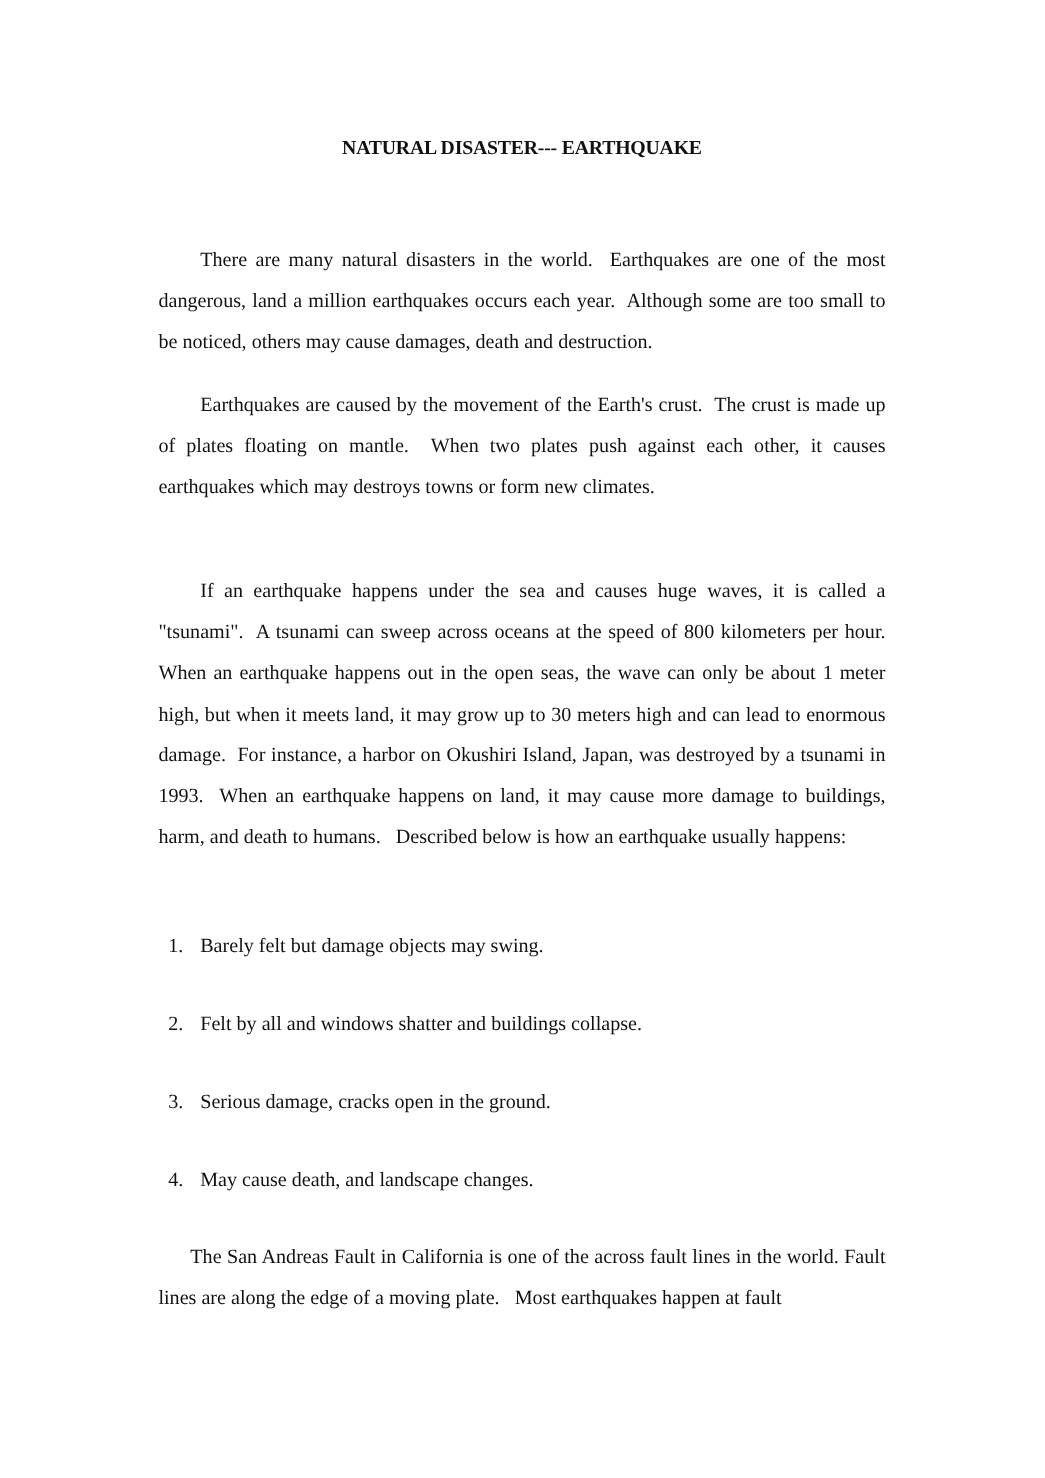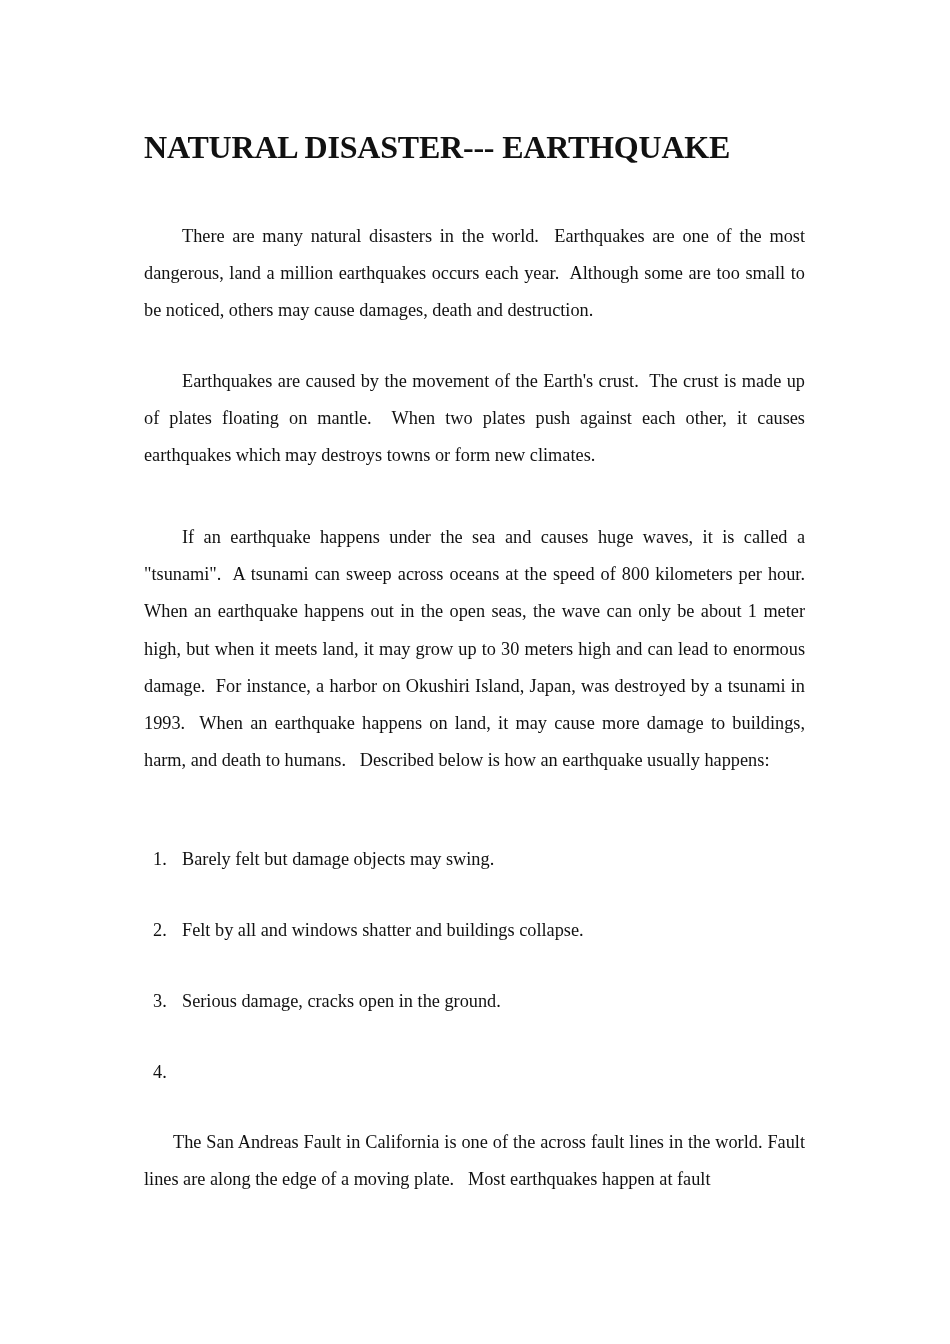--- a/index.html
+++ b/index.html
@@ -1,24 +1,24 @@
 <!DOCTYPE html>
 <html><head>
 <meta charset="utf-8">
 <style>
   html, body { margin: 0; padding: 0; background: #ffffff; }
   body { width: 950px; height: 1344px; position: relative; overflow: hidden;
          font-family: "Liberation Serif", serif; color: #111111; }
   .page { position: absolute; left: 144px; top: 0; width: 661px; }
-  .title { position: absolute; left: 0; top: 132px; width: 661px; 
-           font-weight: bold; font-size: 32px; line-height: 30px; letter-spacing: -0.2px; }
+  .title { position: absolute; left: 0; top: 119px; width: 661px; text-align: center;
+           font-weight: bold; font-size: 18px; line-height: 30px; letter-spacing: -0.2px; }
   .para { position: absolute; left: 0; width: 661px; font-size: 18.3px; line-height: 37.2px;
           text-align: justify; text-indent: 38px; margin: 0; white-space: pre-wrap; }
   .p1 { top: 218px; }
-  .p2 { top: 363px; }
+  .p2 { top: 350px; }
   .p3 { top: 519px; }
   .p4 { top: 1124px; text-indent: 29px; }
   .list { position: absolute; left: 0; top: 841px; width: 661px; margin: 0; padding: 0; list-style: none; }
   .list li { position: relative; height: 71px; font-size: 18.3px; line-height: 37.2px; }
   .list .num { position: absolute; left: 9px; top: 0; }
   .list .txt { position: absolute; left: 38px; top: 0; }
 </style>
 </head>
 <body>
 
@@ -37,17 +37,18 @@
     <li>
       <span class="num">2.</span>
       <span class="txt">Felt by all and windows shatter and buildings collapse.</span>
     </li>
     <li>
       <span class="num">3.</span>
       <span class="txt">Serious damage, cracks open in the ground.</span>
     </li>
     <li>
       <span class="num">4.</span>
+      <span class="txt">May cause death, and landscape changes.</span>
     </li>
   </ul>
 
   <p class="para p4">The San Andreas Fault in California is one of the across fault lines in the world. Fault lines are along the edge of a moving plate.   Most earthquakes happen at fault</p>
 </div>
 
 </body></html>

